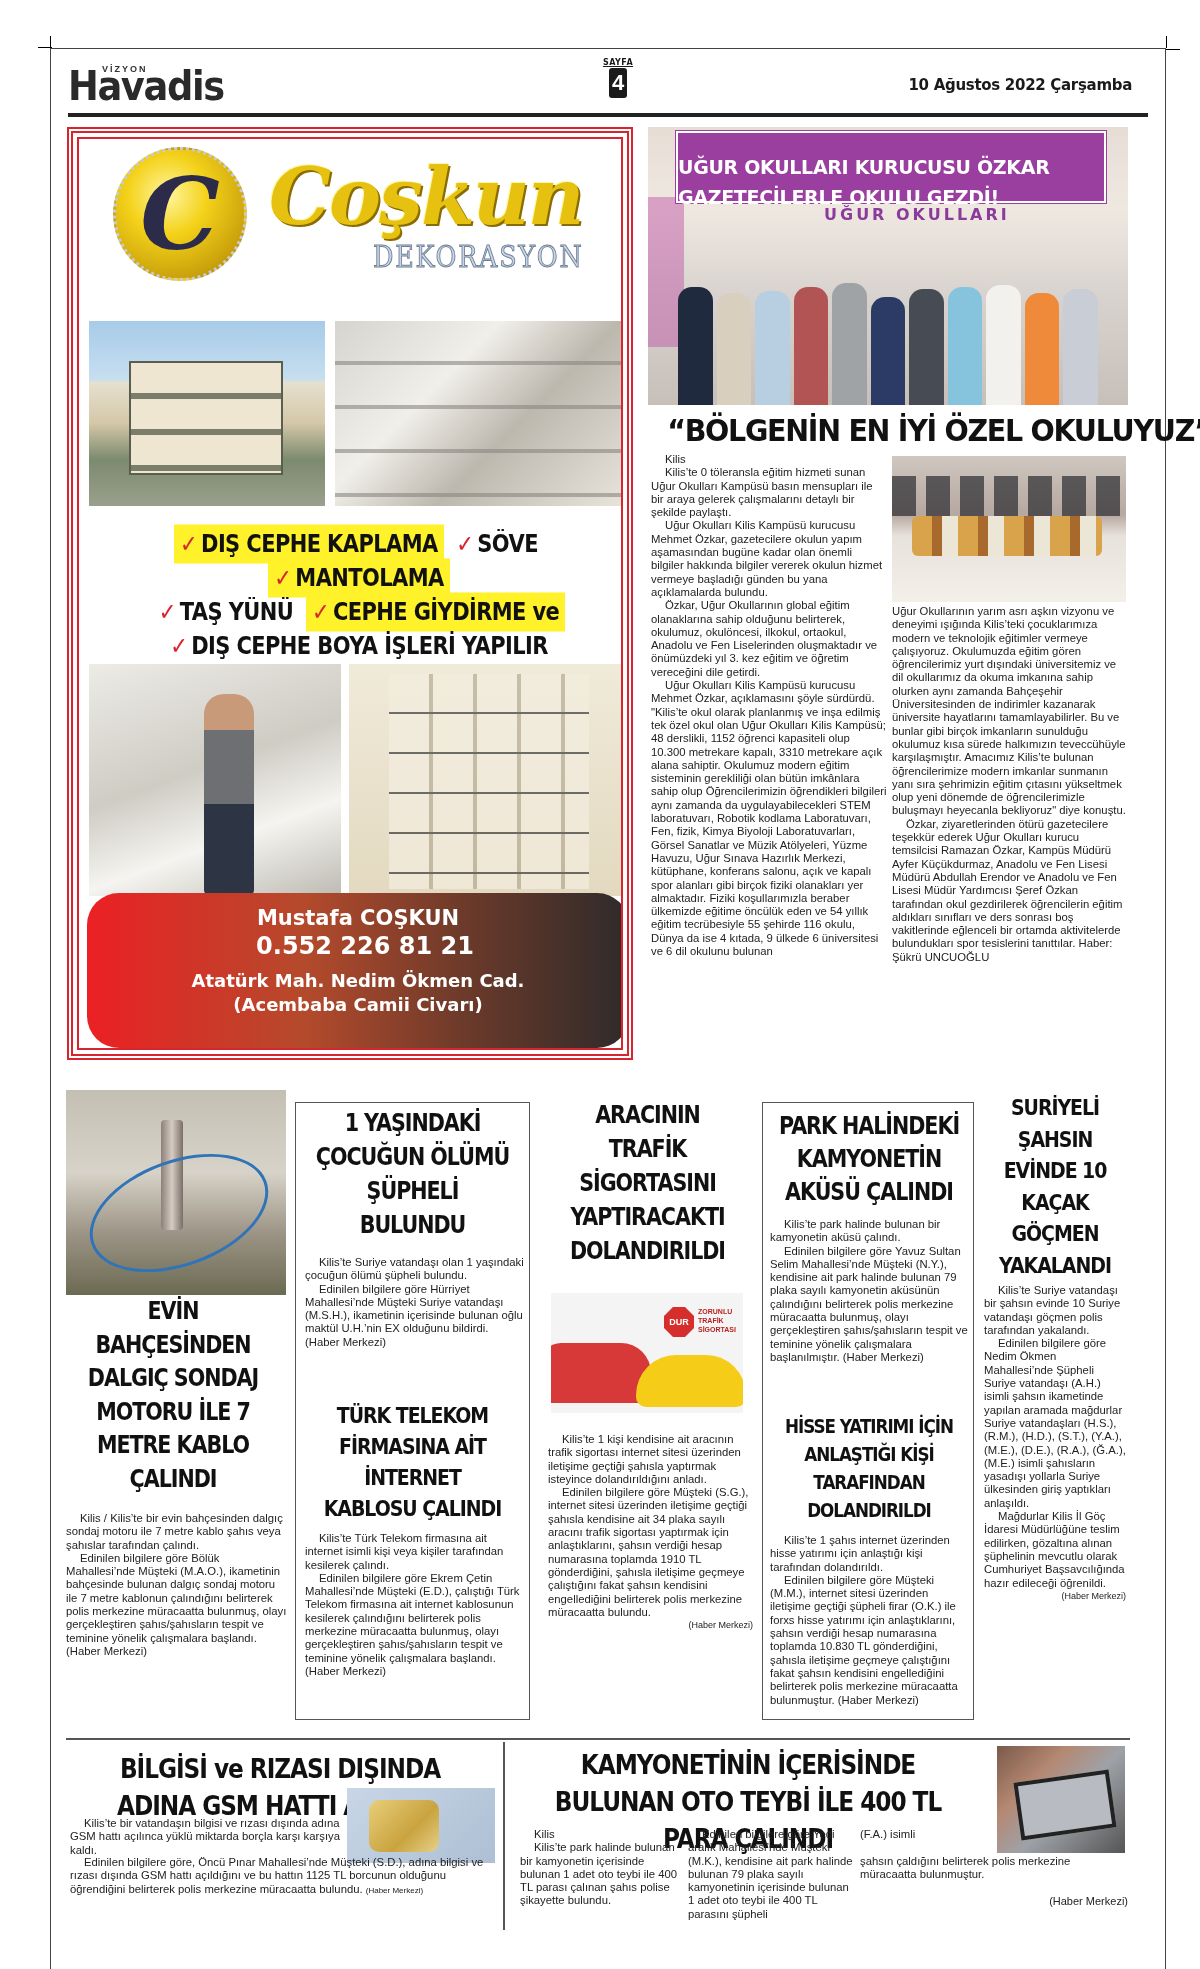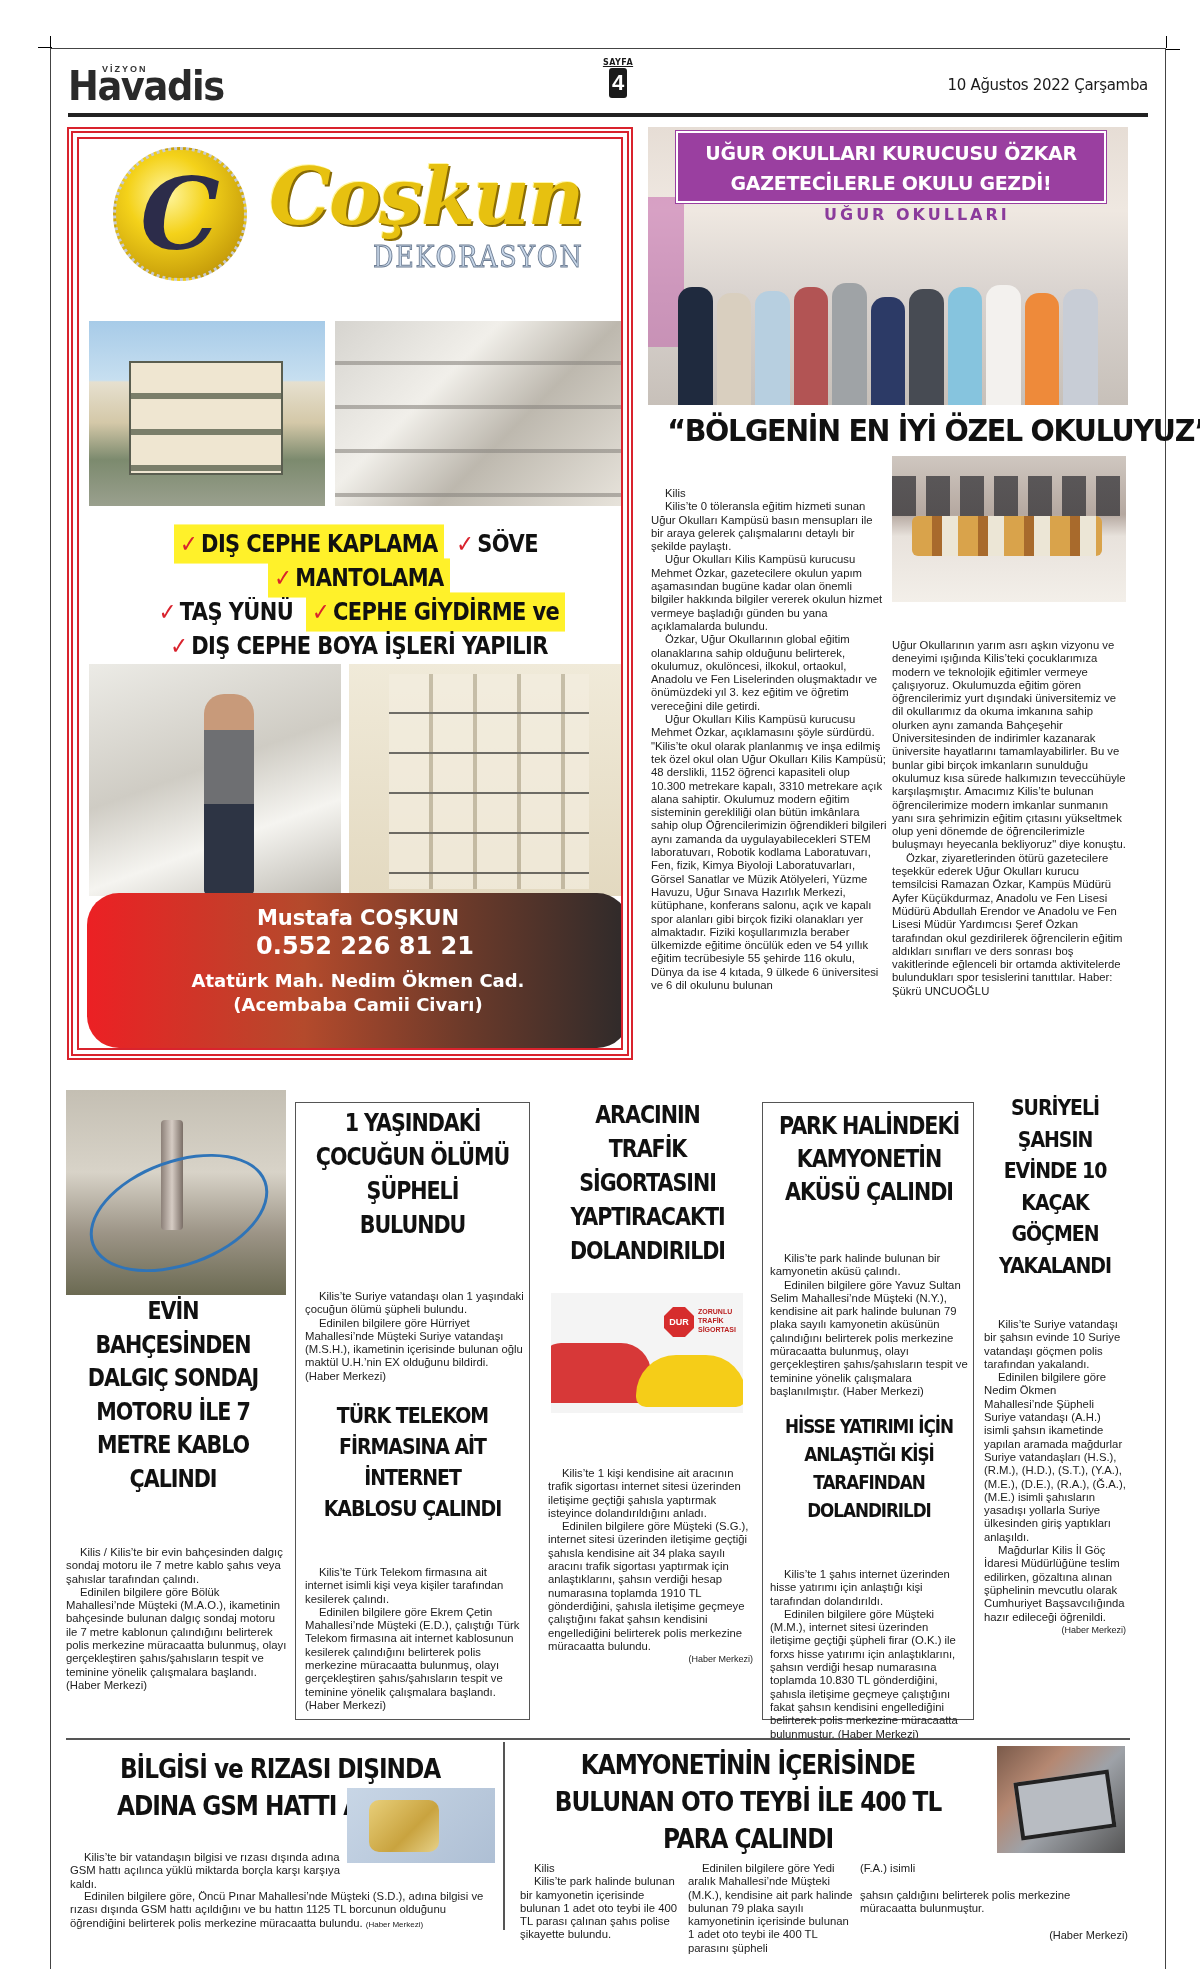--- a/index.html
+++ b/index.html
@@ -10,21 +10,21 @@
   .page-frame { position: absolute; left: 50px; top: 48px; width: 1116px; height: 1921px; border-left: 1px solid #444; border-right: 1px solid #444; border-top: 1px solid #444; }
 
   
   .masthead { position: absolute; left: 68px; top: 58px; width: 1080px; height: 52px; }
   .logo { position: absolute; left: 0; top: 2px; width: 190px; height: 48px; }
   .logo-small { position: absolute; left: 34px; top: 4px; font-size: 9px; letter-spacing: 2px; color: #333; font-weight: bold; }
   .logo-main { position: absolute; left: 0; top: 4px; font-family: "DejaVu Sans", sans-serif; font-weight: bold; font-size: 40px; line-height: 44px; color: #2a2a2a; letter-spacing: -1.5px; transform: scaleX(0.92); transform-origin: left; }
   .page-no { position: absolute; left: 530px; top: 0; width: 40px; text-align: center; text-decoration: underline; }
   .page-no .sayfa { font-family: "DejaVu Sans", sans-serif; font-size: 8px; font-weight: bold; display: block; letter-spacing: 0.5px; }
   .page-no .num { display: inline-block; width: 18px; height: 30px; background: #1a1a1a; color: #fff; border-radius: 3px; font-weight: bold; font-size: 22px; line-height: 30px; margin-top: 1px; }
-  .date { position: absolute; right: 0; top: 18px; font-family: "DejaVu Sans", sans-serif; font-weight: normal; font-size: 15px; letter-spacing: -0.3px; }
+  .date { position: absolute; right: 16px; top: 18px; font-family: "DejaVu Sans", sans-serif; font-weight: bold; font-size: 15px; letter-spacing: -0.3px; }
   .masthead-rule { position: absolute; left: 68px; top: 113px; width: 1080px; height: 4px; background: #222; }
 
   
   .ad { position: absolute; left: 67px; top: 127px; width: 566px; height: 933px; border: 6px double #d9232d; padding: 4px; background: #fff; }
   .ad-inner { position: relative; width: 100%; height: 100%; border: 2px solid #d9232d; overflow: hidden; }
   .ad-logo { position: absolute; left: 34px; top: 8px; width: 134px; height: 134px; }
   .ad-seal { width: 134px; height: 134px; border-radius: 50%; background: radial-gradient(circle at 40% 35%, #fff6a0 0%, #f4d21a 35%, #c9a00b 75%, #8d6f05 100%); border: 3px dotted #c8cbd0; display: flex; align-items: center; justify-content: center; }
   .ad-seal span { font-family: "DejaVu Serif", serif; font-style: italic; font-weight: bold; font-size: 100px; color: #2c2c4a; line-height: 1; }
   .ad-brand { position: absolute; left: 190px; top: 12px; font-family: "DejaVu Serif", serif; font-style: italic; font-weight: bold; font-size: 78px; color: #e7c110; text-shadow: 2px 2px 0 #8a6c05, -1px -1px 0 #fff6a4; letter-spacing: -2px; }
   .ad-sub { position: absolute; left: 294px; top: 100px; font-family: "DejaVu Serif", serif; font-size: 30px; color: #c7d6e8; letter-spacing: 2px; -webkit-text-stroke: 1px #6f7f95; transform: scaleX(0.85); transform-origin: left; }
@@ -46,24 +46,24 @@
   .ad-contact .name { font-size: 21px; padding-top: 12px; line-height: 26px; }
   .ad-contact .phone { font-size: 24px; line-height: 30px; margin-left: 14px; }
   .ad-contact .addr { font-size: 18px; line-height: 24px; padding-top: 8px; }
 
   
   .school-photo { position: absolute; left: 648px; top: 127px; width: 480px; height: 278px; overflow: hidden; background: linear-gradient(180deg, #e6ddd5 0%, #efe8e1 30%, #d9d3cf 60%, #c7c0b9 100%); }
   .school-photo .wall-sign { position: absolute; left: 176px; top: 78px; font-family: "DejaVu Sans", sans-serif; font-weight: bold; font-size: 16px; letter-spacing: 3px; color: #8b3b9c; }
   .school-photo .people { position: absolute; left: 30px; bottom: 0; width: 420px; height: 140px; display: flex; align-items: flex-end; gap: 4px; }
   .school-photo .p { flex: 1; border-radius: 14px 14px 0 0; }
   .school-photo .left-win { position: absolute; left: 0; top: 70px; width: 36px; height: 150px; background: #c05aa7; opacity: 0.5; }
-  .school-banner { position: absolute; left: 676px; top: 131px; width: 430px; height: 72px; background: #9a3fa0; border: 2px solid #fff; box-shadow: 0 0 0 1px #9a3fa0; color: #fff; text-align: center; font-family: "DejaVu Sans", sans-serif; font-weight: bold; font-size: 19px; line-height: 30px; padding-top: 5px; letter-spacing: -0.3px; }
+  .school-banner { position: absolute; left: 676px; top: 131px; width: 430px; height: 72px; background: #9a3fa0; border: 2px solid #fff; box-shadow: 0 0 0 1px #9a3fa0; color: #fff; text-align: left; font-family: "DejaVu Sans", sans-serif; font-weight: bold; font-size: 19px; line-height: 30px; padding-top: 19px; letter-spacing: -0.3px; }
   .school-headline { position: absolute; left: 648px; top: 410px; width: 480px; text-align: center; font-family: "DejaVu Sans", sans-serif; font-weight: bold; font-size: 31px; line-height: 40px; color: #111; letter-spacing: -1.4px; transform: scaleX(0.92); transform-origin: center; white-space: nowrap; }
 
-  .body-text { font-family: "Liberation Sans", sans-serif; font-size: 11.3px; line-height: 13.3px; color: #222; text-align: left; margin-top: 34px; }
+  .body-text { font-family: "Liberation Sans", sans-serif; font-size: 11.3px; line-height: 13.3px; color: #222; text-align: left; }
   .body-text p { text-indent: 14px; }
   .school-col1 { position: absolute; left: 651px; top: 453px; width: 236px; }
   .school-photo2 { position: absolute; left: 892px; top: 456px; width: 234px; height: 146px; overflow: hidden; background: linear-gradient(180deg, #cfc7c0 0%, #b5a8a0 40%, #e8e2dc 55%, #f3efe9 100%); }
   .school-photo2::before { content: ""; position: absolute; left: 20px; top: 60px; width: 190px; height: 40px; background: repeating-linear-gradient(90deg, #d9a34b 0 20px, #a86a2c 20px 30px, #ece6d6 30px 46px); border-radius: 6px; }
   .school-photo2::after { content: ""; position: absolute; left: 0; top: 20px; width: 100%; height: 40px; background: repeating-linear-gradient(90deg, #2b2b30 0 24px, transparent 24px 34px); opacity: 0.7; }
   .school-col2 { position: absolute; left: 892px; top: 605px; width: 236px; }
   .box { position: absolute; border: 1.5px solid #555; }
   .headline { font-family: "DejaVu Sans", sans-serif; font-weight: bold; color: #111; text-align: center; letter-spacing: -1.2px; transform: scaleX(0.86); transform-origin: center; }
   .credit { text-align: right; font-size: 9px; }
 

